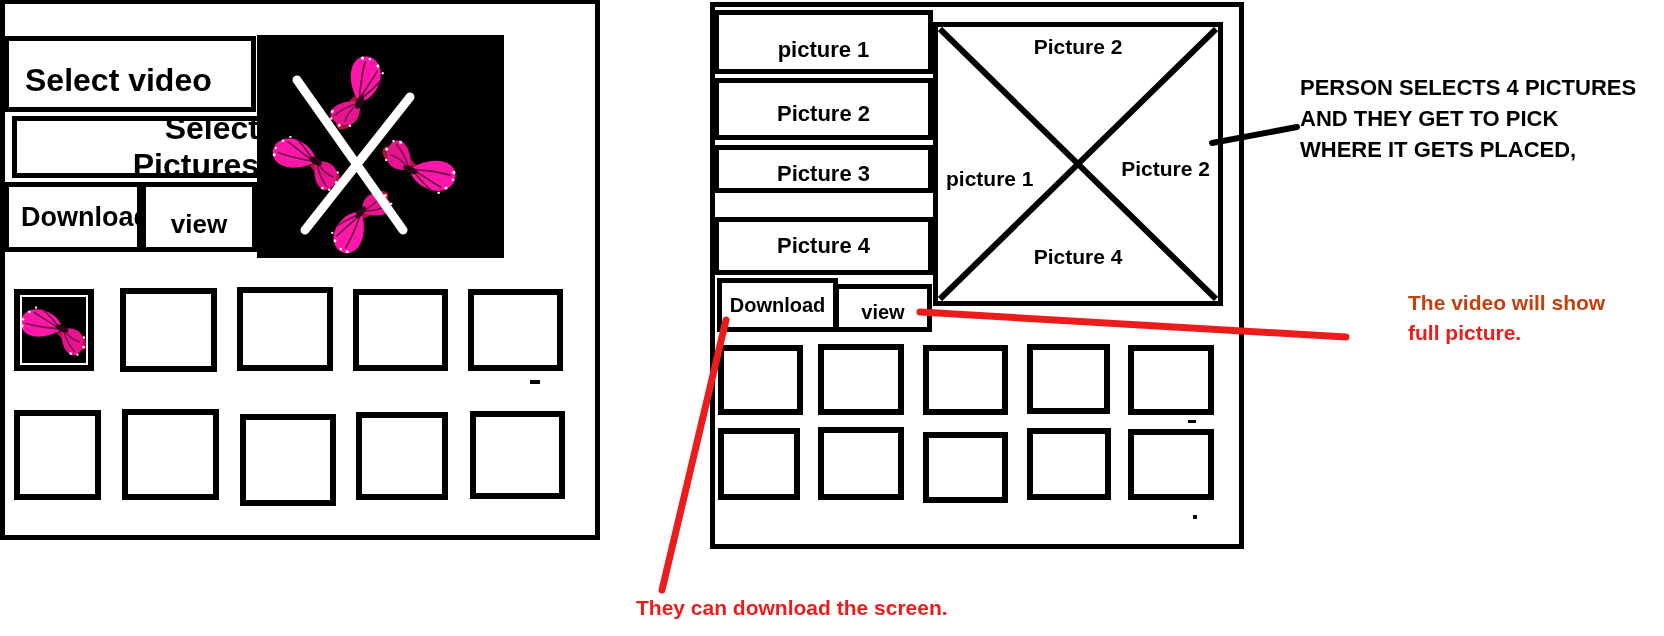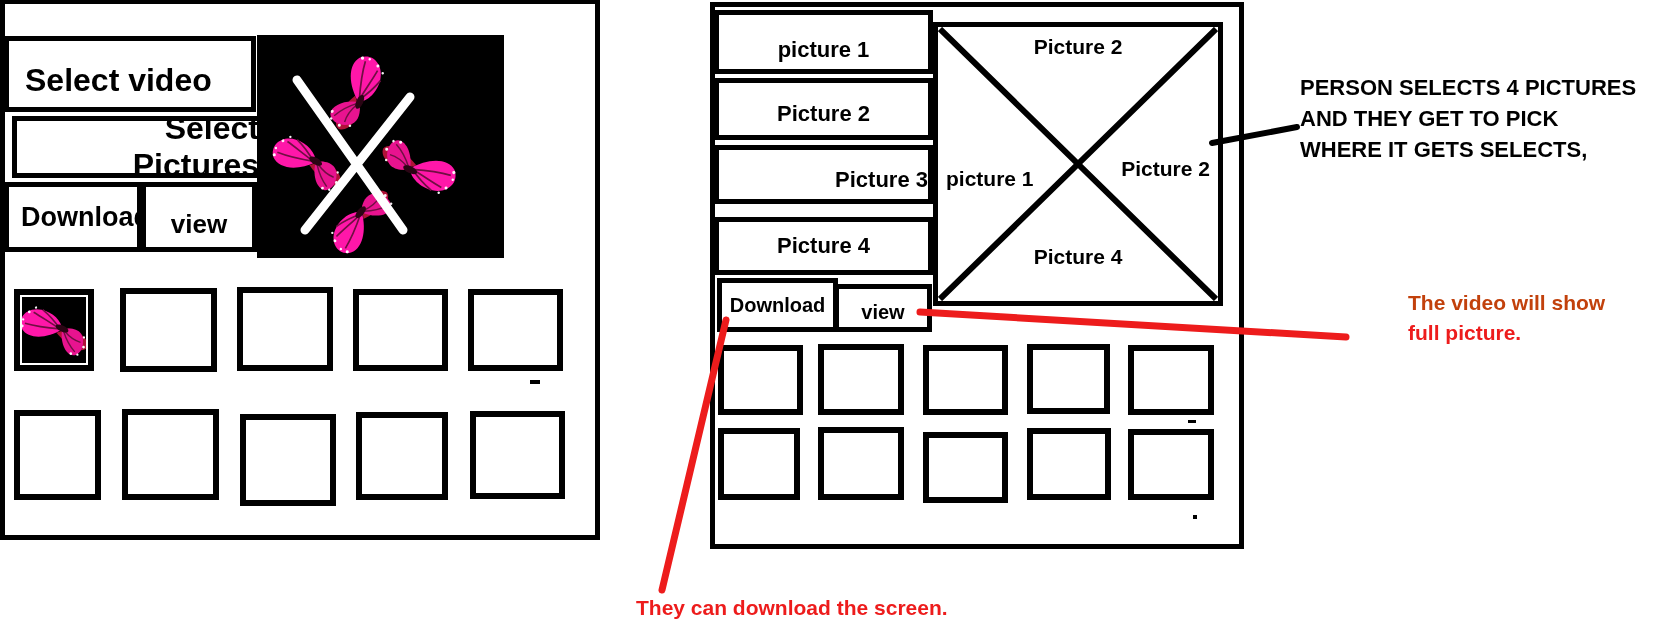--- a/index.html
+++ b/index.html
@@ -97,21 +97,21 @@
   <div class="abs thumb" style="left:470px;top:411px;width:95px;height:88px;"></div>
 
   <div class="abs panel" style="left:710px;top:2px;width:534px;height:547px;"></div>
 
   <div class="abs wbtn rp-btn" style="left:714px;top:10px;width:219px;height:64px;align-items:flex-end;padding-bottom:6px;">
     <span>picture 1</span>
   </div>
   <div class="abs wbtn rp-btn" style="left:714px;top:78px;width:219px;height:62px;padding-top:10px;">
     <span>Picture 2</span>
   </div>
-  <div class="abs wbtn rp-btn" style="left:714px;top:145px;width:219px;height:59px;padding-top:10px;justify-content:flex-end;">
+  <div class="abs wbtn rp-btn" style="left:714px;top:145px;width:219px;height:48px;padding-top:10px;">
     <span>Picture 3</span>
   </div>
   <div class="abs wbtn rp-btn" style="left:714px;top:217px;width:219px;height:58px;">
     <span>Picture 4</span>
   </div>
 
   <div class="abs wbtn" style="left:717px;top:278px;width:121px;height:54px;font-size:20px;justify-content:center;">
     <span>Download</span>
   </div>
   <div class="abs wbtn" style="left:834px;top:284px;width:98px;height:48px;font-size:20px;justify-content:center;padding-top:8px;">
@@ -136,21 +136,21 @@
 
   <div class="abs thumb" style="left:718px;top:428px;width:82px;height:72px;"></div>
   <div class="abs thumb" style="left:818px;top:427px;width:86px;height:73px;"></div>
   <div class="abs thumb" style="left:923px;top:432px;width:85px;height:71px;"></div>
   <div class="abs thumb" style="left:1027px;top:428px;width:84px;height:72px;"></div>
   <div class="abs thumb" style="left:1128px;top:429px;width:86px;height:71px;"></div>
 
   <div class="abs note note-black" style="left:1300px;top:72px;">
     <div>PERSON SELECTS 4 PICTURES</div>
     <div>AND THEY GET TO PICK</div>
-    <div>WHERE IT GETS SELECTS,</div>
+    <div>WHERE IT GETS PLACED,</div>
   </div>
 
   <div class="abs note note-red" style="left:1408px;top:288px;line-height:30px;">
     <div style="color:#c2410c;">The video will show</div>
     <div style="color:#ed1c1c;">full picture.</div>
   </div>
 
   <div class="abs note note-red" style="left:636px;top:592px;color:#ed1c1c;">They can download the screen.</div>
 
   <svg class="abs overlay" width="1664" height="636" viewBox="0 0 1664 636" style="left:0;top:0;">

